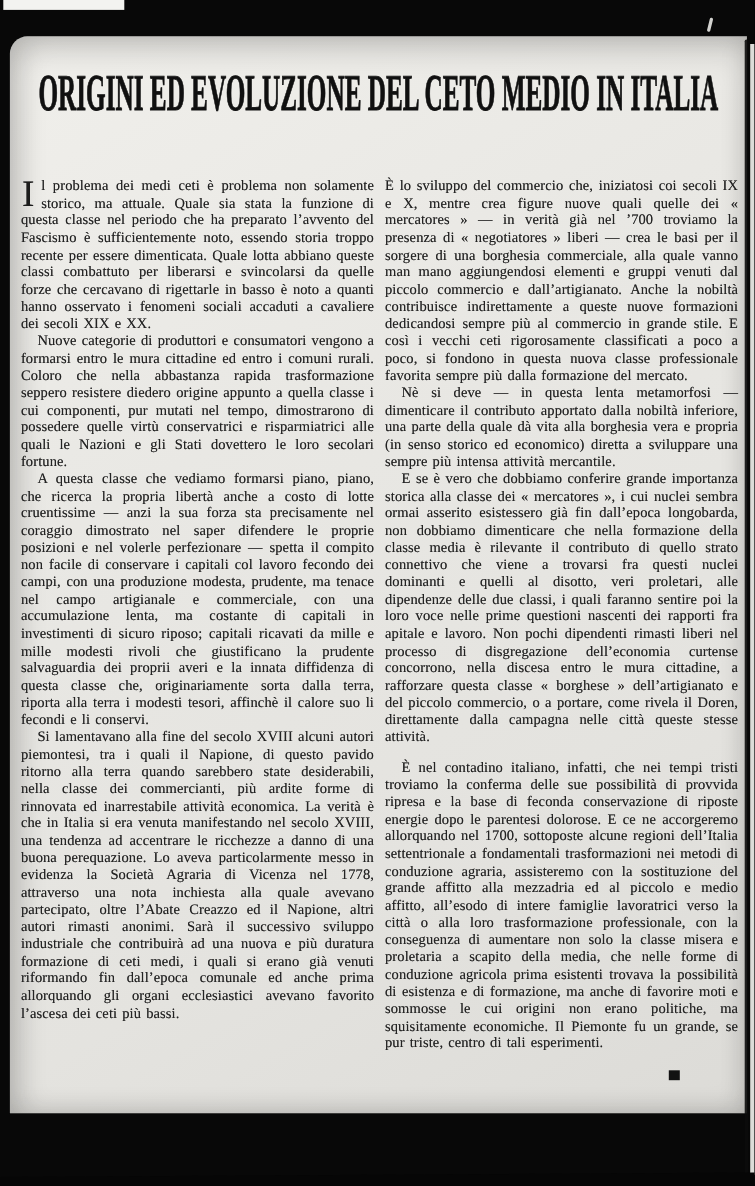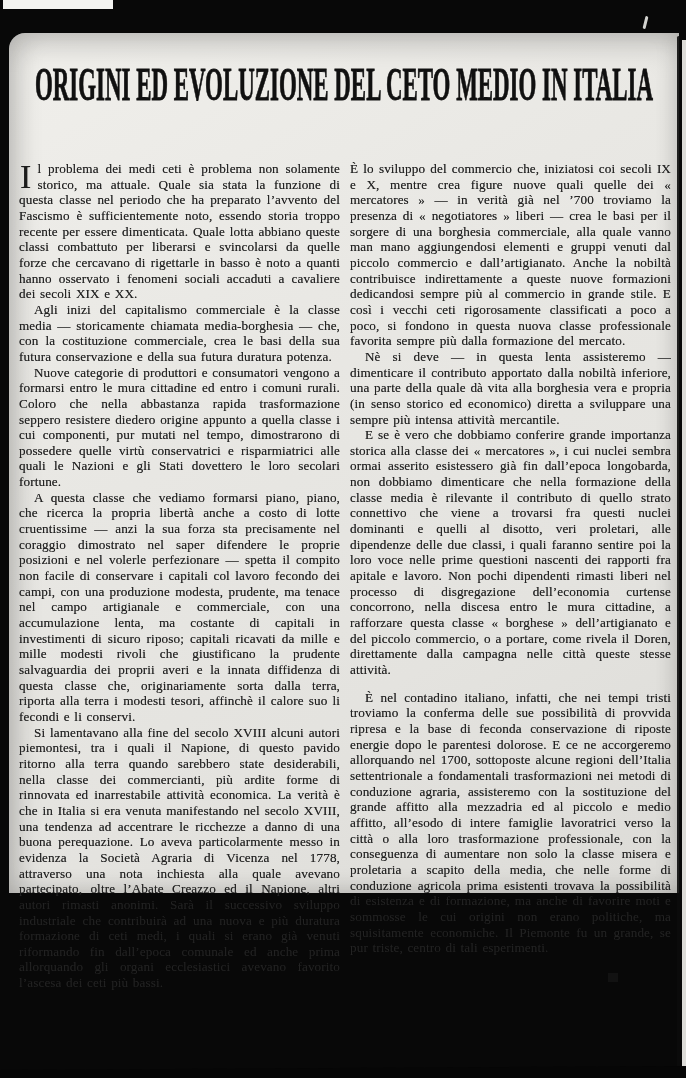--- a/index.html
+++ b/index.html
@@ -11,21 +11,21 @@
 
   
   .notch{position:absolute;left:3px;top:0;width:110px;height:9px;background:#f3f3f0;z-index:3;}
   .scratch{position:absolute;left:644px;top:16px;width:3px;height:13px;background:#e9e9e6;transform:rotate(14deg);border-radius:2px;z-index:3;opacity:.9;}
   .edge-bottom{position:absolute;left:-6px;right:-6px;bottom:-5px;height:15px;background:#060606;transform:rotate(-0.35deg);z-index:4;}
   .right-strip{position:absolute;left:682px;top:40px;width:4px;height:1028px;background:#dddcd8;z-index:2;}
   .edge-line{position:absolute;left:677px;top:36px;width:3px;height:1036px;background:rgba(12,12,12,.9);z-index:3;border-radius:2px;}
 
   
   .paper{
-    position:absolute;left:9px;top:33px;width:670px;height:860px;
+    position:absolute;left:9px;top:33px;width:670px;height:979px;
     background:linear-gradient(150deg,#f0efeb 0%,#e9e8e4 35%,#e4e3df 70%,#dcdbd7 100%);
     border-top-left-radius:16px;
     box-shadow:inset 0 14px 26px rgba(0,0,0,.14), inset 14px 0 22px rgba(0,0,0,.10), inset -6px -8px 20px rgba(0,0,0,.08);
     z-index:1;
   }
 
   .title-wrap{position:absolute;left:0;top:26px;width:670px;height:52px;text-align:center;}
 
   .columns{
     position:absolute;left:10px;top:128px;width:652px;
@@ -65,29 +65,28 @@
     <div class="title-wrap">
       <svg width="670" height="52">
         <text x="335" y="41" text-anchor="middle" textLength="618" lengthAdjust="spacingAndGlyphs" font-family="Liberation Serif, serif" font-size="47" font-weight="bold" fill="#101010" stroke="#101010" stroke-width="0.8">ORIGINI ED EVOLUZIONE DEL CETO MEDIO IN ITALIA</text>
       </svg>
     </div>
 
     <div class="columns">
 
       <div class="col">
         <p class="no-indent"><span class="dropcap">I</span><span>l problema dei medi ceti è problema non solamente storico, ma attuale. Quale sia stata la funzione di questa classe nel periodo che ha preparato l’avvento del Fascismo è sufficientemente noto, essendo storia troppo recente per essere dimenticata. Quale lotta abbiano queste classi combattuto per liberarsi e svincolarsi da quelle forze che cercavano di rigettarle in basso è noto a quanti hanno osservato i fenomeni sociali accaduti a cavaliere dei secoli XIX e XX.</span></p>
-        <p>Agli inizi del capitalismo commerciale è la classe media — storicamente chiamata media-borghesia — che, con la costituzione commerciale, crea le basi della sua futura conservazione e della sua futura duratura potenza.</p>
         <p>Nuove categorie di produttori e consumatori vengono a formarsi entro le mura cittadine ed entro i comuni rurali. Coloro che nella abbastanza rapida trasformazione seppero resistere diedero origine appunto a quella classe i cui componenti, pur mutati nel tempo, dimostrarono di possedere quelle virtù conservatrici e risparmiatrici alle quali le Nazioni e gli Stati dovettero le loro secolari fortune.</p>
         <p>A questa classe che vediamo formarsi piano, piano, che ricerca la propria libertà anche a costo di lotte cruentissime — anzi la sua forza sta precisamente nel coraggio dimostrato nel saper difendere le proprie posizioni e nel volerle perfezionare — spetta il compito non facile di conservare i capitali col lavoro fecondo dei campi, con una produzione modesta, prudente, ma tenace nel campo artigianale e commerciale, con una accumulazione lenta, ma costante di capitali in investimenti di sicuro riposo; capitali ricavati da mille e mille modesti rivoli che giustificano la prudente salvaguardia dei proprii averi e la innata diffidenza di questa classe che, originariamente sorta dalla terra, riporta alla terra i modesti tesori, affinchè il calore suo li fecondi e li conservi.</p>
         <p>Si lamentavano alla fine del secolo XVIII alcuni autori piemontesi, tra i quali il Napione, di questo pavido ritorno alla terra quando sarebbero state desiderabili, nella classe dei commercianti, più ardite forme di rinnovata ed inarrestabile attività economica. La verità è che in Italia si era venuta manifestando nel secolo XVIII, una tendenza ad accentrare le ricchezze a danno di una buona perequazione. Lo aveva particolarmente messo in evidenza la Società Agraria di Vicenza nel 1778, attraverso una nota inchiesta alla quale avevano partecipato, oltre l’Abate Creazzo ed il Napione, altri autori rimasti anonimi. Sarà il successivo sviluppo industriale che contribuirà ad una nuova e più duratura formazione di ceti medi, i quali si erano già venuti riformando fin dall’epoca comunale ed anche prima allorquando gli organi ecclesiastici avevano favorito l’ascesa dei ceti più bassi.</p>
       </div>
 
       <div class="col">
         <p class="no-indent">È lo sviluppo del commercio che, iniziatosi coi secoli IX e X, mentre crea figure nuove quali quelle dei « mercatores » — in verità già nel ’700 troviamo la presenza di « negotiatores » liberi — crea le basi per il sorgere di una borghesia commerciale, alla quale vanno man mano aggiungendosi elementi e gruppi venuti dal piccolo commercio e dall’artigianato. Anche la nobiltà contribuisce indirettamente a queste nuove formazioni dedicandosi sempre più al commercio in grande stile. E così i vecchi ceti rigorosamente classificati a poco a poco, si fondono in questa nuova classe professionale favorita sempre più dalla formazione del mercato.</p>
-        <p>Nè si deve — in questa lenta assisteremo — dimenticare il contributo apportato dalla nobiltà inferiore, una parte della quale dà vita alla borghesia vera e propria (in senso storico ed economico) diretta a sviluppare una sempre più intensa attività mercantile.</p>
+        <p>Nè si deve — in questa lenta metamorfosi — dimenticare il contributo apportato dalla nobiltà inferiore, una parte della quale dà vita alla borghesia vera e propria (in senso storico ed economico) diretta a sviluppare una sempre più intensa attività mercantile.</p>
         <p>E se è vero che dobbiamo conferire grande importanza storica alla classe dei « mercatores », i cui nuclei sembra ormai asserito esistessero già fin dall’epoca longobarda, non dobbiamo dimenticare che nella formazione della classe media è rilevante il contributo di quello strato connettivo che viene a trovarsi fra questi nuclei dominanti e quelli al disotto, veri proletari, alle dipendenze delle due classi, i quali faranno sentire poi la loro voce nelle prime questioni nascenti dei rapporti fra apitale e lavoro. Non pochi dipendenti rimasti liberi nel processo di disgregazione dell’economia curtense concorrono, nella discesa entro le mura cittadine, a rafforzare questa classe « borghese » dell’artigianato e del piccolo commercio, o a portare, come rivela il Doren, direttamente dalla campagna nelle città queste stesse attività.</p>
         <p class="gap-before">È nel contadino italiano, infatti, che nei tempi tristi troviamo la conferma delle sue possibilità di provvida ripresa e la base di feconda conservazione di riposte energie dopo le parentesi dolorose. E ce ne accorgeremo allorquando nel 1700, sottoposte alcune regioni dell’Italia settentrionale a fondamentali trasformazioni nei metodi di conduzione agraria, assisteremo con la sostituzione del grande affitto alla mezzadria ed al piccolo e medio affitto, all’esodo di intere famiglie lavoratrici verso la città o alla loro trasformazione professionale, con la conseguenza di aumentare non solo la classe misera e proletaria a scapito della media, che nelle forme di conduzione agricola prima esistenti trovava la possibilità di esistenza e di formazione, ma anche di favorire moti e sommosse le cui origini non erano politiche, ma squisitamente economiche. Il Piemonte fu un grande, se pur triste, centro di tali esperimenti.</p>
         <div class="end-marker"></div>
       </div>
 
     </div>
   </div>
 
   <div class="edge-bottom"></div>
 </div>

